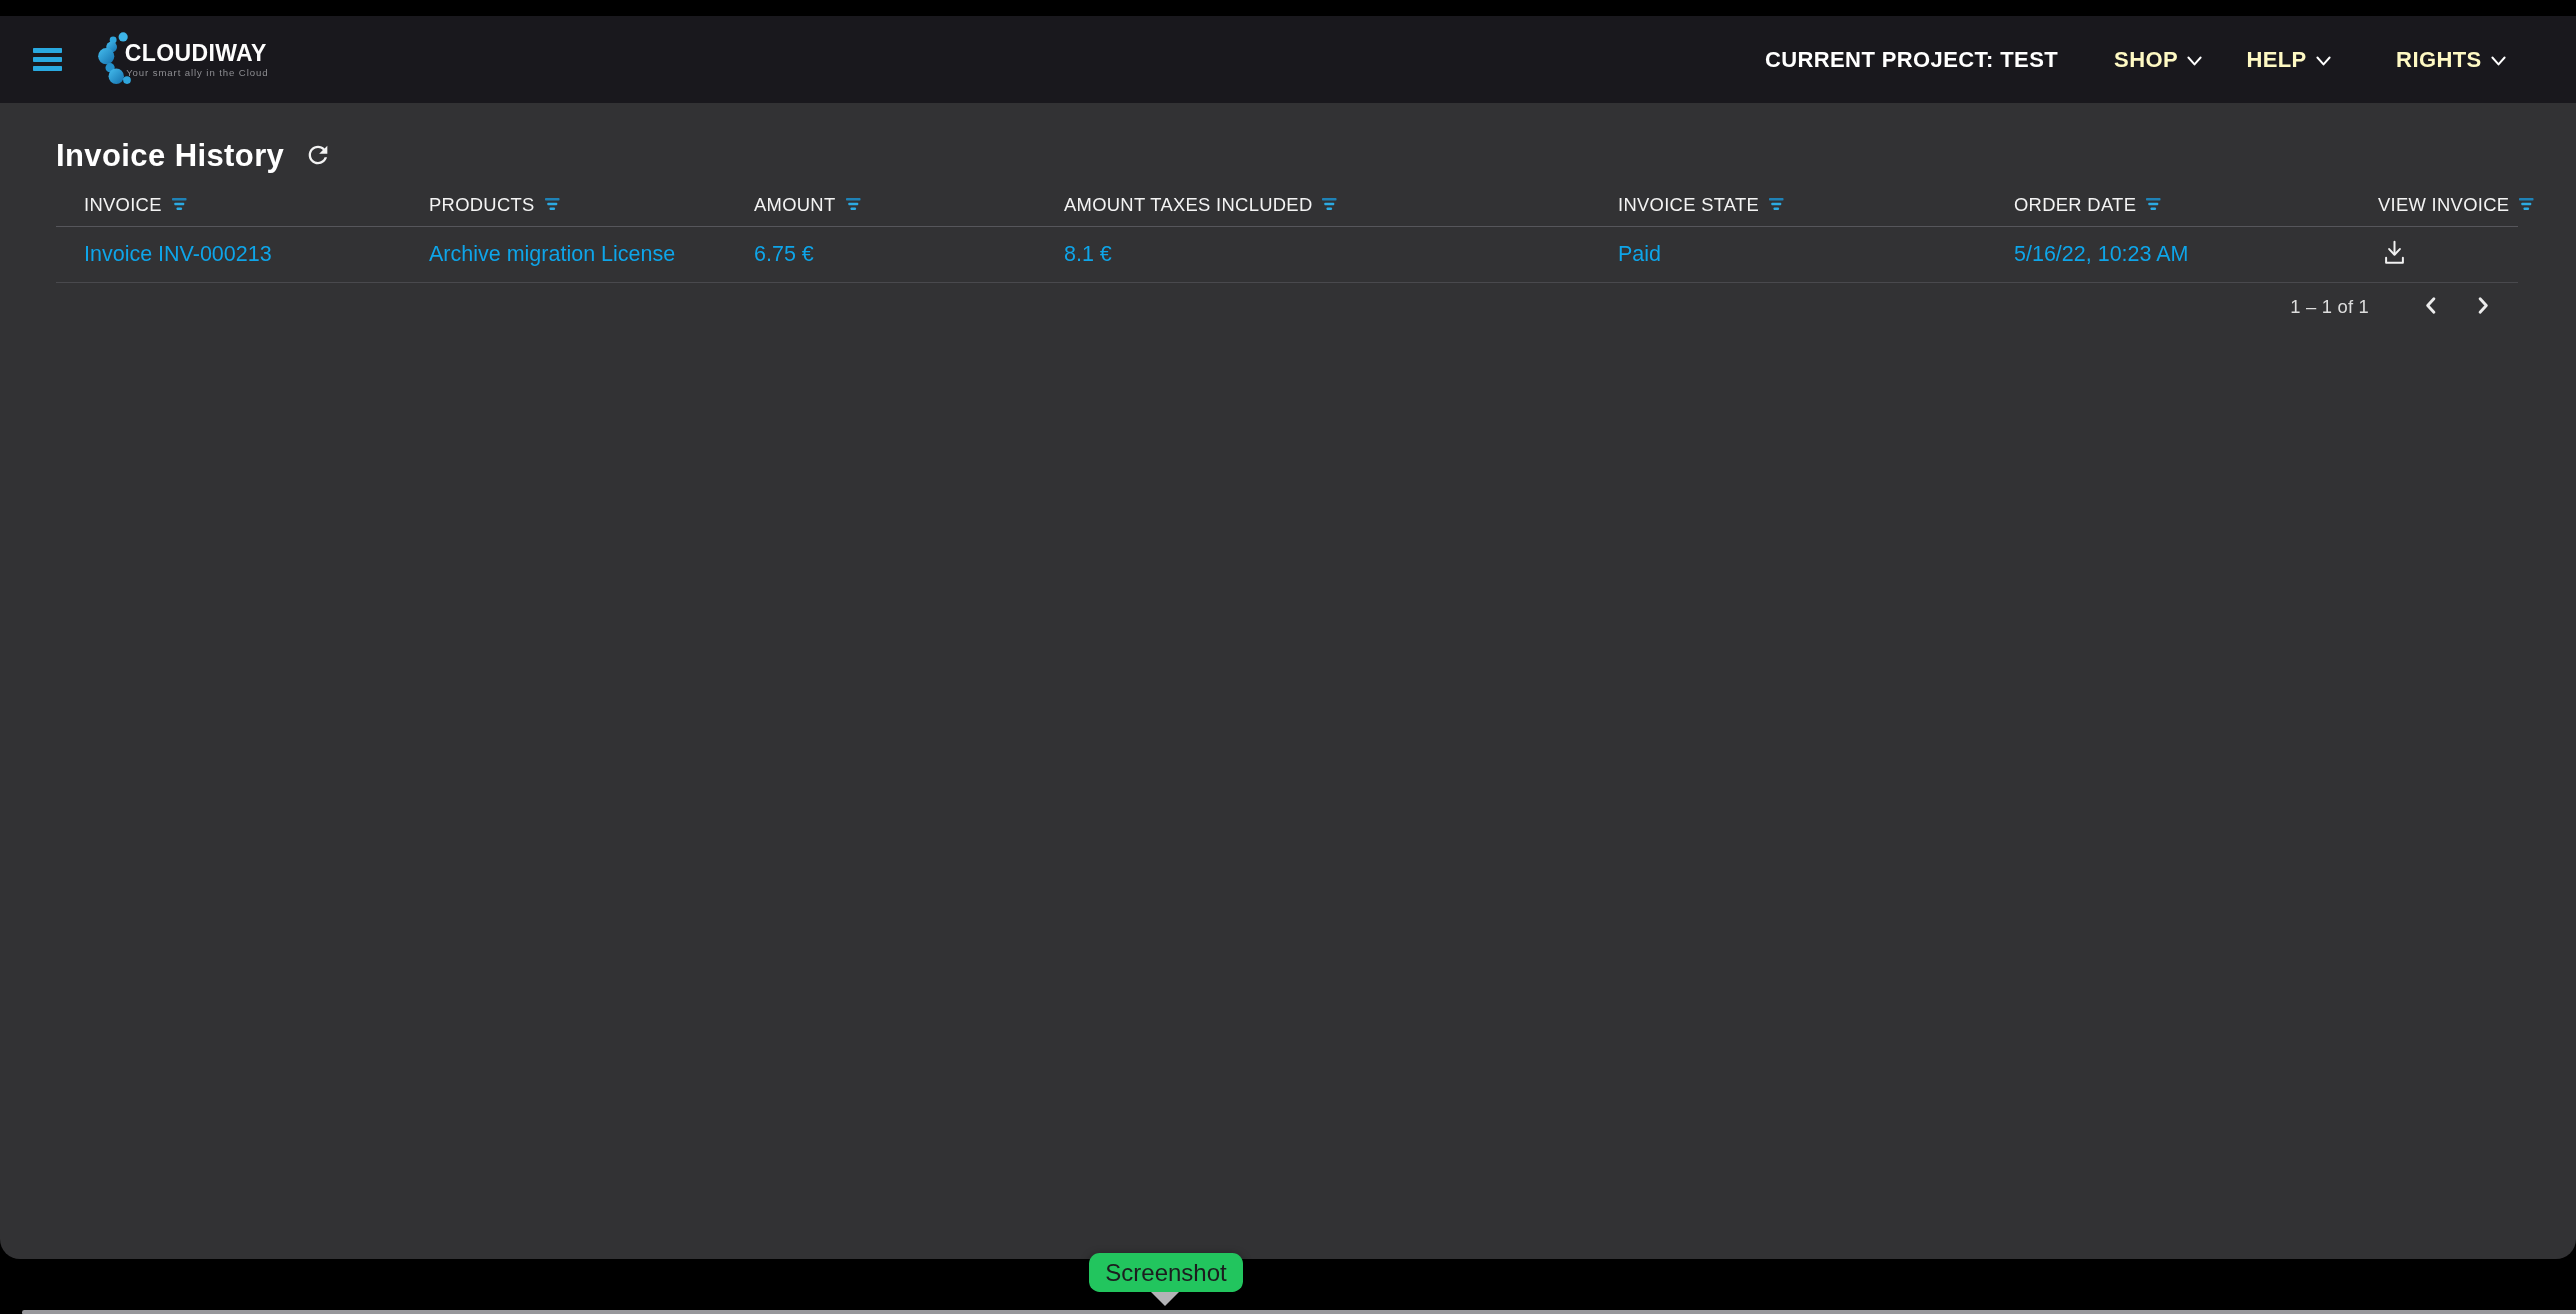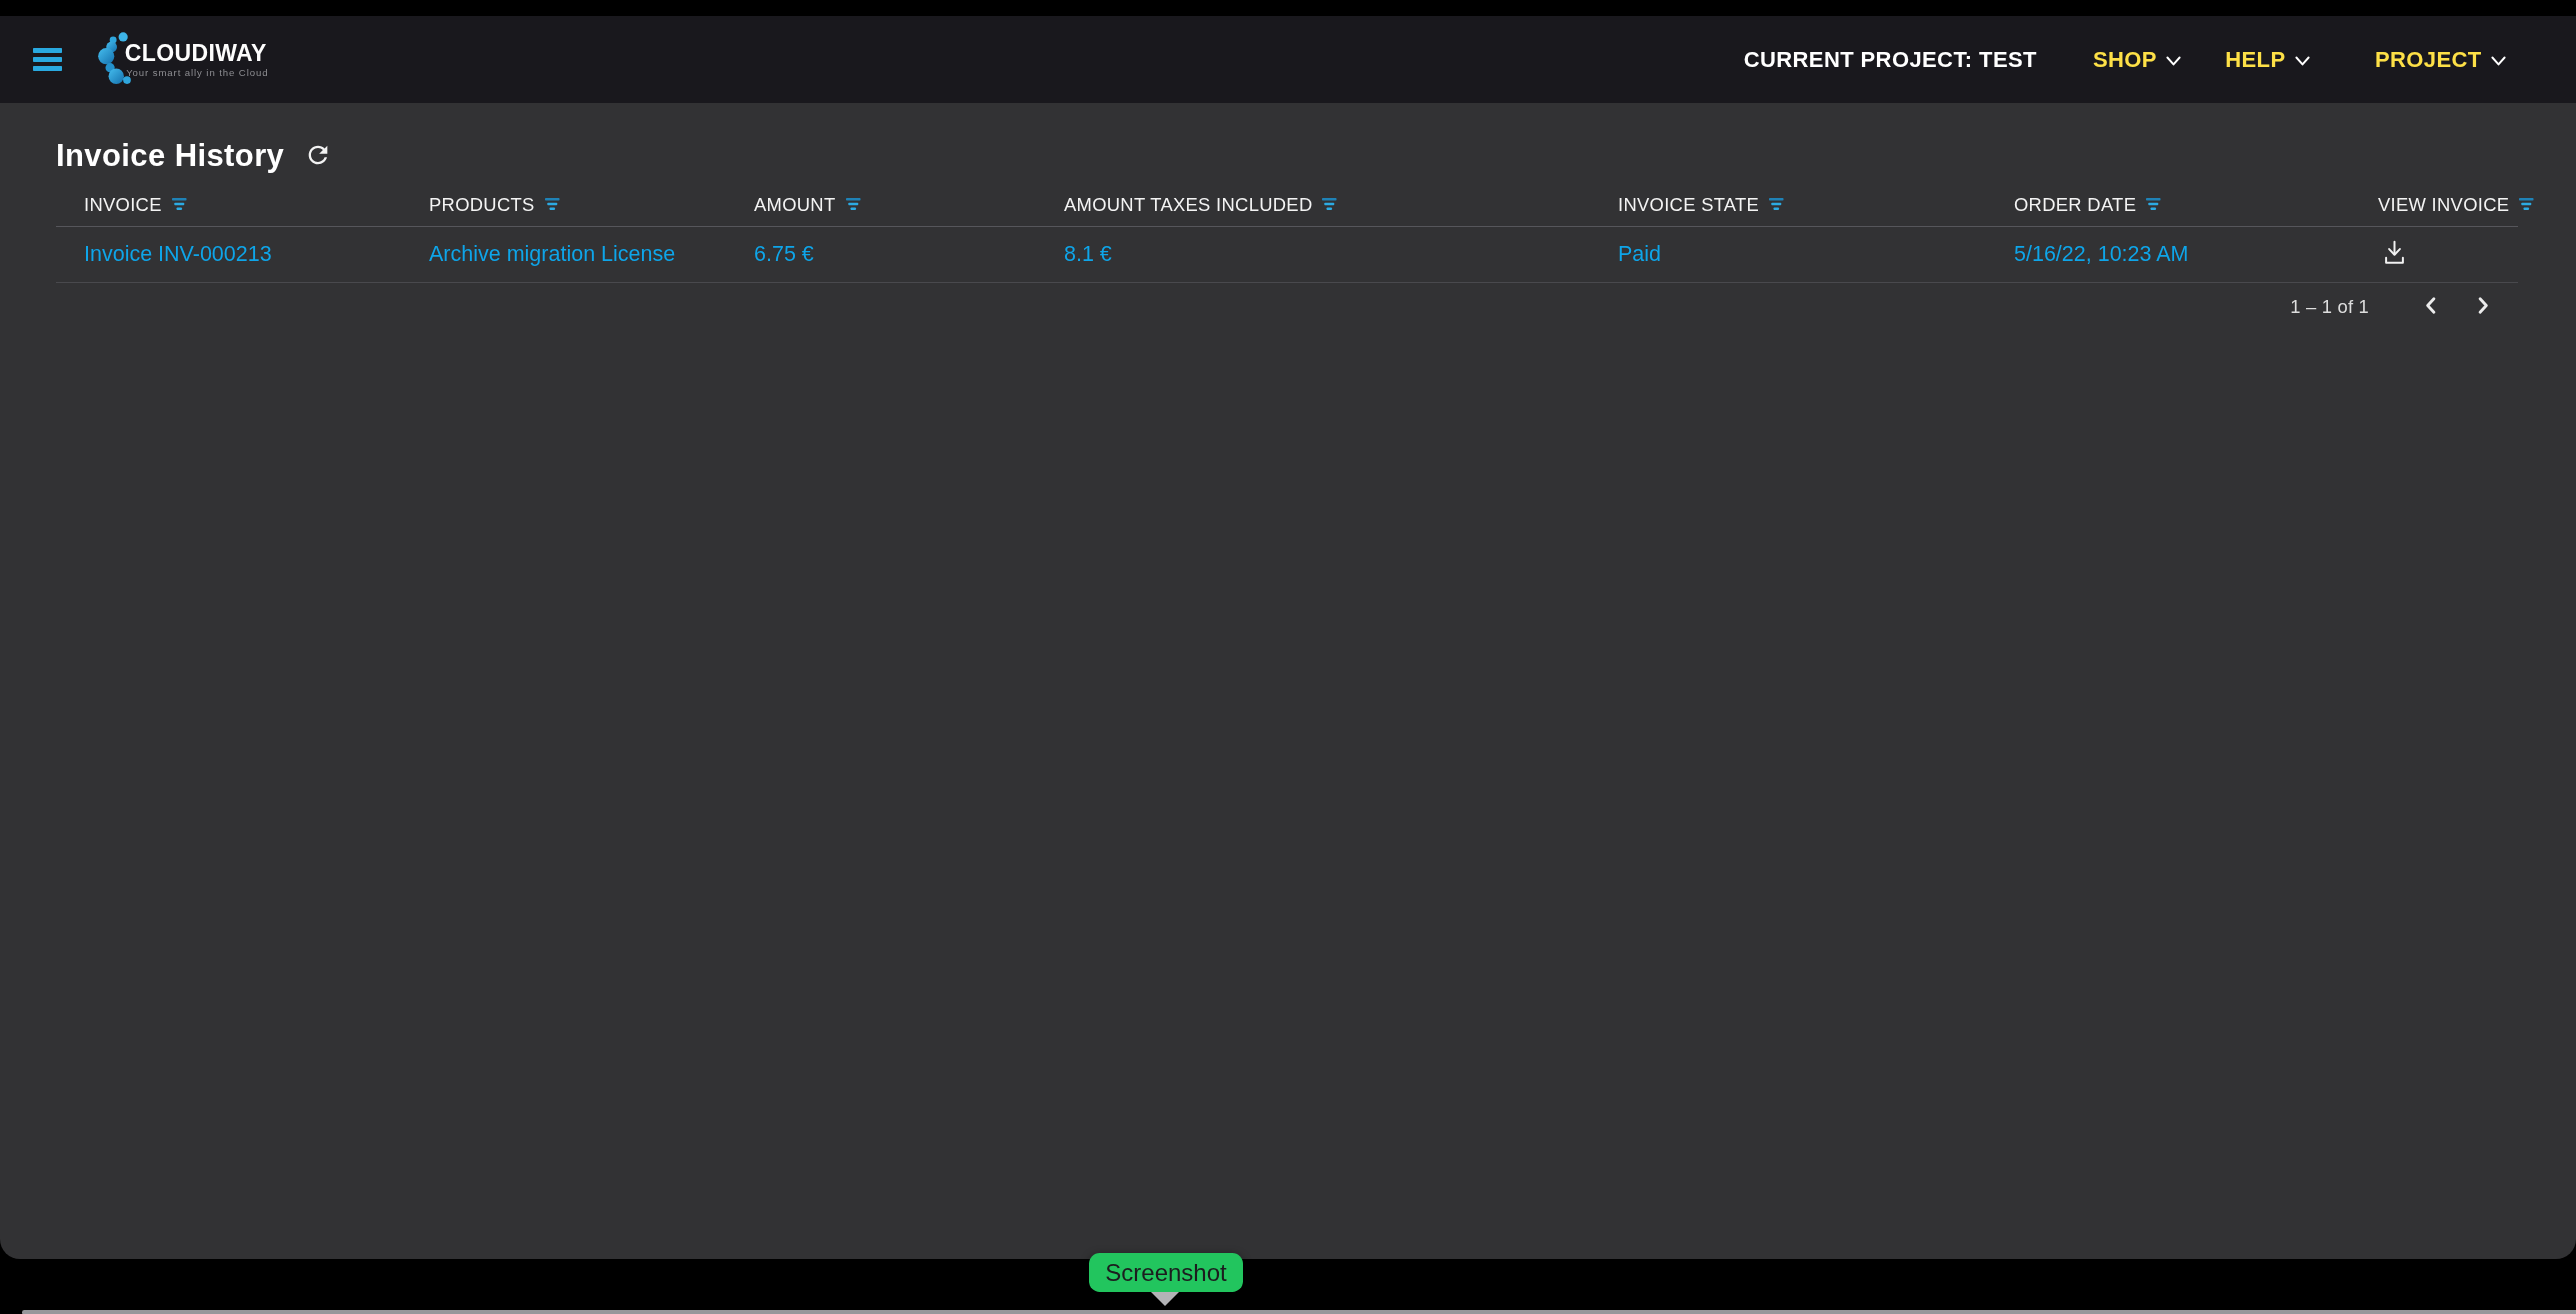--- a/index.html
+++ b/index.html
@@ -45,21 +45,21 @@
   .logo-tagline {
     font-size: 9.6px; color: #8e8e92; letter-spacing: 0.9px; margin-top: 2.3px; margin-left: 1.5px;
   }
 
   .topbar-right { margin-left: auto; display: flex; align-items: center; padding-right: 69px; }
   .current-project {
     font-size: 22px; font-weight: 700; color: #fff; letter-spacing: 0.4px; white-space: nowrap;
   }
   .nav-item {
     display: flex; align-items: center; gap: 8.4px;
-    font-size: 22px; font-weight: 700; color: #fde047; letter-spacing: 0.4px;
+    font-size: 22px; font-weight: 700; color: #fef9c3; letter-spacing: 0.4px;
     cursor: pointer; white-space: nowrap;
   }
   .nav-item.shop { margin-left: 56px; }
   .nav-item.help { margin-left: 43px; }
   .nav-item.account { margin-left: 64px; }
   .nav-item svg { margin-top: 3.1px; }
 
   
   .content { padding-left: 56px; }
   .title-row { margin-top: 35px; display: flex; align-items: center; gap: 20px; }
@@ -202,21 +202,21 @@
       <div class="nav-item help">
         <span>HELP</span>
         <span>
           <svg width="17" height="10.7" viewBox="0 0 22 14">
               <polyline points="3,2 11,11 19,2" fill="none" stroke="#fff" stroke-width="2.6" stroke-linecap="round" stroke-linejoin="round"></polyline>
             </svg>
         </span>
       </div>
 
       <div class="nav-item account">
-        <span>PROJECT</span>
+        <span>RIGHTS</span>
         <span>
           <svg width="17" height="10.7" viewBox="0 0 22 14">
               <polyline points="3,2 11,11 19,2" fill="none" stroke="#fff" stroke-width="2.6" stroke-linecap="round" stroke-linejoin="round"></polyline>
             </svg>
         </span>
       </div>
     </nav>
   </header>
 
   <main class="content">

